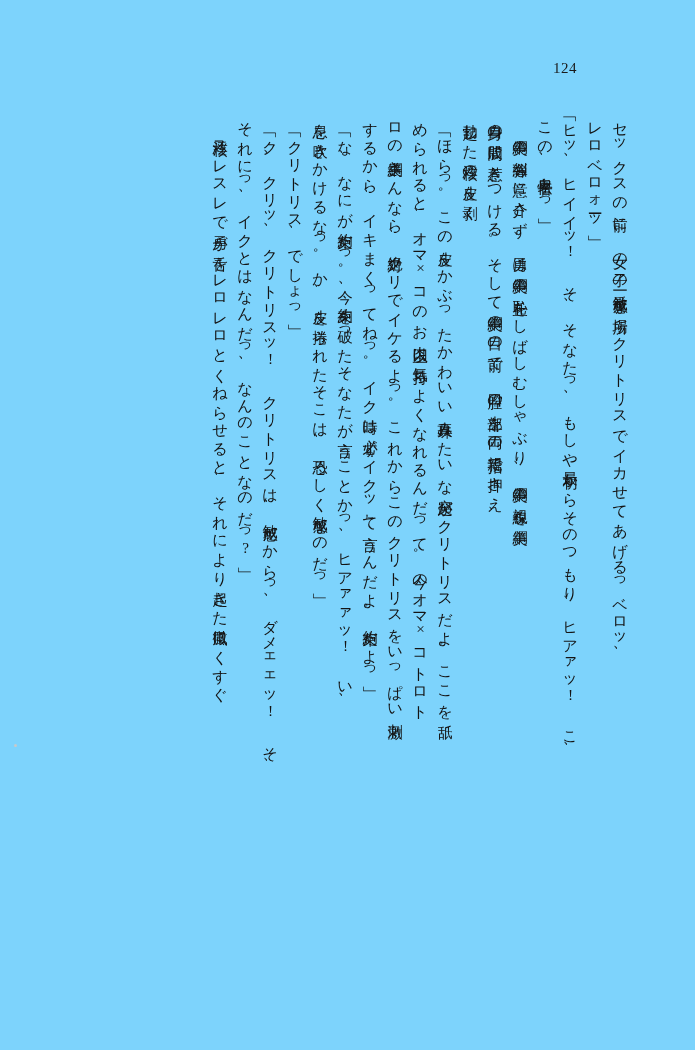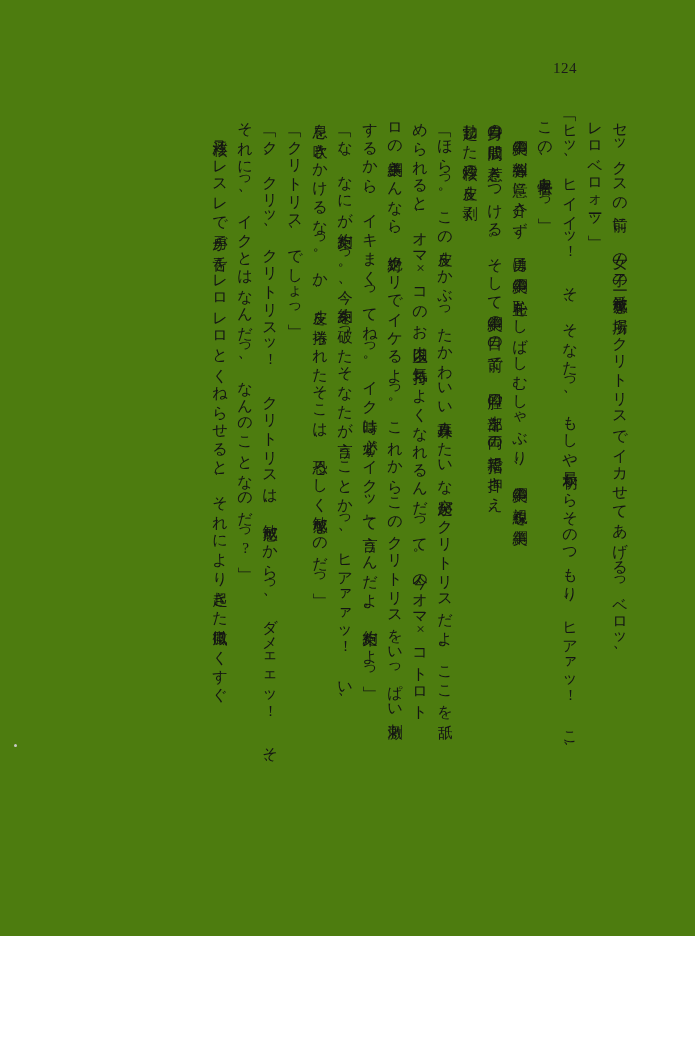--- a/index.html
+++ b/index.html
@@ -3,22 +3,22 @@
 <meta charset="utf-8">
 <style>
   html, body {
     margin: 0;
     padding: 0;
     background: #ffffff;
   }
   .page {
     position: relative;
     width: 695px;
-    height: 936px;
-    background: #4d7c0f;
+    height: 1050px;
+    background: #7dd3fc;
     overflow: hidden;
     font-family: "Liberation Serif", "DejaVu Serif", serif;
     color: #111111;
   }
   .page-number {
     position: absolute;
     top: 60px;
     right: 118px;
     font-size: 15px;
     letter-spacing: 0.5px;

